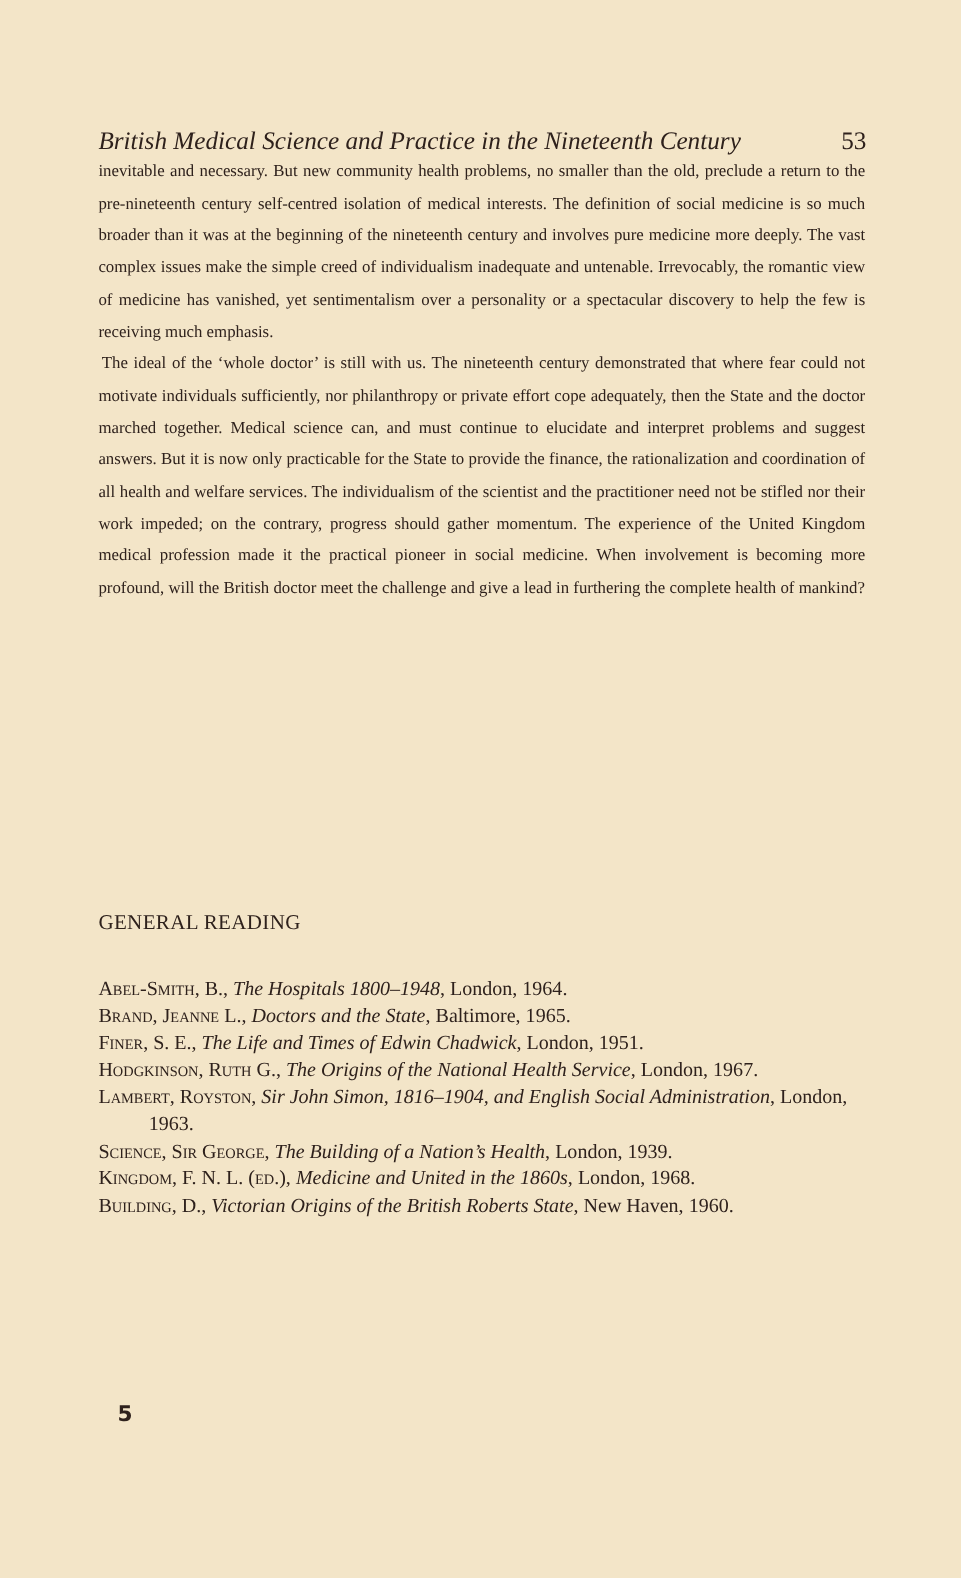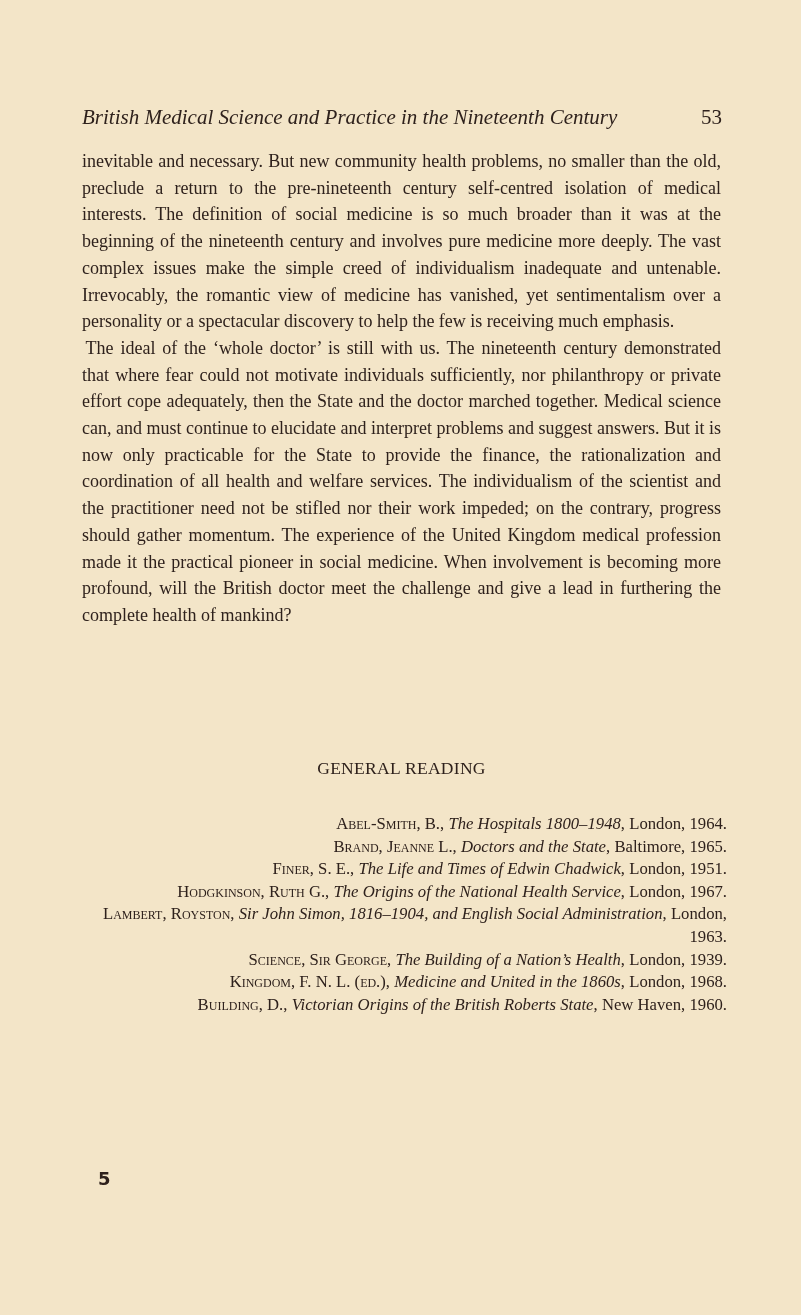--- a/index.html
+++ b/index.html
@@ -13,34 +13,34 @@
     }
     .page { position: absolute; left: 0; top: 0; width: 646px; height: 1315px; }
     .running-head {
       position: absolute; left: 82px; top: 103px; width: 640px;
       font-size: 21px; line-height: 28px;
       display: flex; justify-content: space-between; align-items: baseline;
     }
     .running-head .title { font-style: italic; }
     .running-head .num { }
     .body-text {
-      position: absolute; left: 82px; top: 148px; width: 639px;
-      font-size: 18px; line-height: 26.7px;
+      position: absolute; left: 82px; top: 131px; width: 639px;
+      font-size: 14px; line-height: 26.7px;
       text-align: justify;
     }
     .body-text p { margin: 0; }
     .body-text p.cont { text-indent: 0; }
     .body-text p.indent { text-indent: 0.2em; }
     .heading {
       position: absolute; left: 82px; top: 758px; width: 639px;
-      text-align: center; font-size: 17.5px; letter-spacing: 0.3px;
+      font-size: 17.5px; letter-spacing: 0.3px;
     }
     .refs {
       position: absolute; left: 82px; top: 813px; width: 645px;
-      font-size: 16.7px; line-height: 22.6px; text-align: right;
+      font-size: 16.7px; line-height: 22.6px;
     }
     .ref { padding-left: 42px; text-indent: -42px; }
     .sc { font-variant: small-caps; }
     .it { font-style: italic; }
     .folio {
       position: absolute; left: 98px; top: 1168px;
       font-size: 18px; font-weight: bold;
       font-family: "DejaVu Sans", sans-serif;
     }
   </style>

